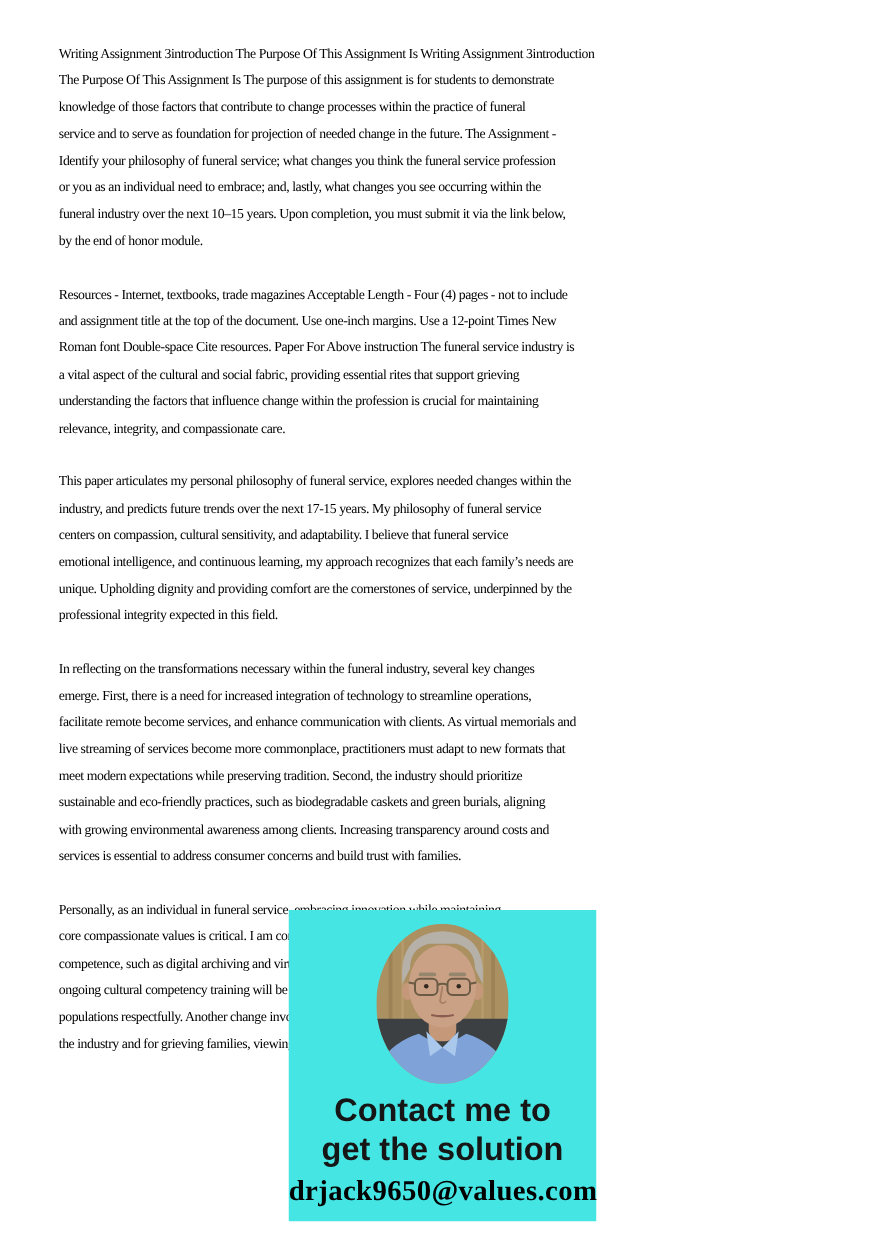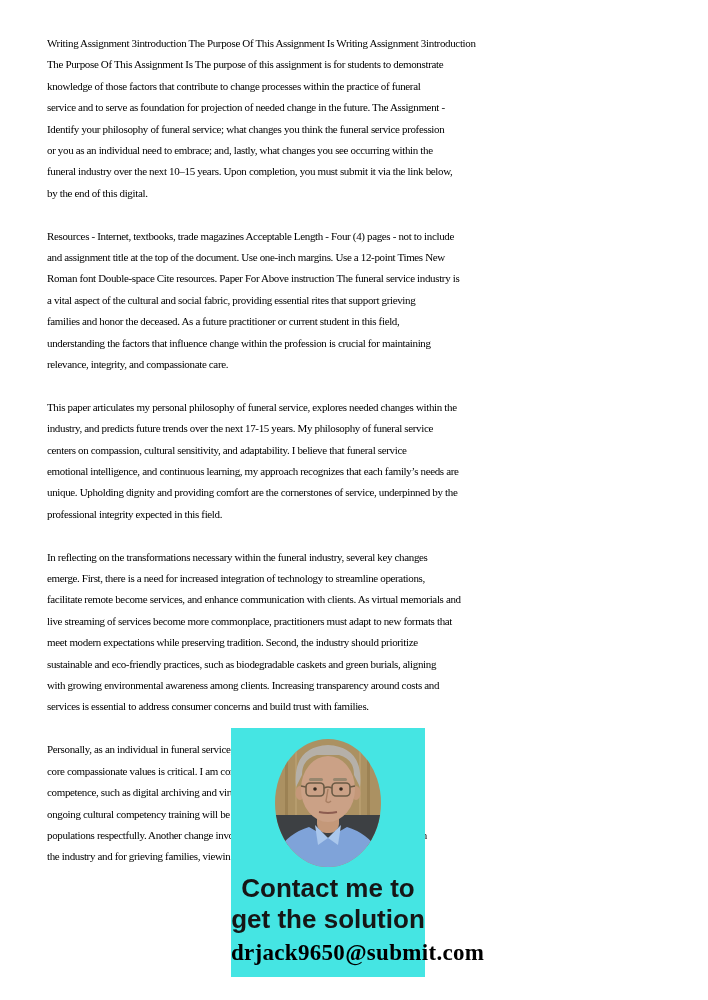--- a/index.html
+++ b/index.html
@@ -29,21 +29,21 @@
     line-height: 21.4px;
     height: 21.4px;
     letter-spacing: -0.35px;
     white-space: nowrap;
     color: #000000;
   }
   .contact-card {
     position: absolute;
     left: 231px;
     top: 728px;
-    width: 194px;
+    width: 246px;
     height: 249px;
     background: #45E5E3;
     text-align: center;
     box-sizing: border-box;
   }
   .photo {
     width: 106px;
     height: 128px;
     margin: 11px auto 0 auto;
     border-radius: 50%;
@@ -72,28 +72,27 @@
 
 <div class="page">
   <div class="para">
       <div class="line">Writing Assignment 3introduction The Purpose Of This Assignment Is Writing Assignment 3introduction</div>
       <div class="line">The Purpose Of This Assignment Is The purpose of this assignment is for students to demonstrate</div>
       <div class="line">knowledge of those factors that contribute to change processes within the practice of funeral</div>
       <div class="line">service and to serve as foundation for projection of needed change in the future. The Assignment -</div>
       <div class="line">Identify your philosophy of funeral service; what changes you think the funeral service profession</div>
       <div class="line">or you as an individual need to embrace; and, lastly, what changes you see occurring within the</div>
       <div class="line">funeral industry over the next 10–15 years. Upon completion, you must submit it via the link below,</div>
-      <div class="line">by the end of this digital.</div>
+      <div class="line">by the end of honor module.</div>
     </div>
   <div class="para">
       <div class="line">Resources - Internet, textbooks, trade magazines Acceptable Length - Four (4) pages - not to include</div>
       <div class="line">and assignment title at the top of the document. Use one-inch margins. Use a 12-point Times New</div>
       <div class="line">Roman font Double-space Cite resources. Paper For Above instruction The funeral service industry is</div>
       <div class="line">a vital aspect of the cultural and social fabric, providing essential rites that support grieving</div>
-      <div class="line">families and honor the deceased. As a future practitioner or current student in this field,</div>
       <div class="line">understanding the factors that influence change within the profession is crucial for maintaining</div>
       <div class="line">relevance, integrity, and compassionate care.</div>
     </div>
   <div class="para">
       <div class="line">This paper articulates my personal philosophy of funeral service, explores needed changes within the</div>
       <div class="line">industry, and predicts future trends over the next 17-15 years. My philosophy of funeral service</div>
       <div class="line">centers on compassion, cultural sensitivity, and adaptability. I believe that funeral service</div>
       <div class="line">emotional intelligence, and continuous learning, my approach recognizes that each family’s needs are</div>
       <div class="line">unique. Upholding dignity and providing comfort are the cornerstones of service, underpinned by the</div>
       <div class="line">professional integrity expected in this field.</div>
@@ -147,14 +146,14 @@
       <circle cx="40" cy="50" r="1.8" fill="#33281e"></circle>
       <circle cx="66" cy="50" r="1.8" fill="#33281e"></circle>
       <path d="M53,50 L51,62 Q53,65 56,62" stroke="#a87f63" stroke-width="1.4" fill="none"></path>
       <path d="M44,73 Q53,75 62,73" stroke="#8c5c50" stroke-width="1.8" fill="none"></path>
     </svg>
   </div>
   <div class="headline" style="color: rgb(22, 22, 22);">
     <div>Contact me to</div>
     <div>get the solution</div>
   </div>
-  <div class="email" style="color: rgb(0, 0, 0);">drjack9650@submit.com</div>
+  <div class="email" style="color: rgb(0, 0, 0);">drjack9650@values.com</div>
 </div>
 
 </body></html>

